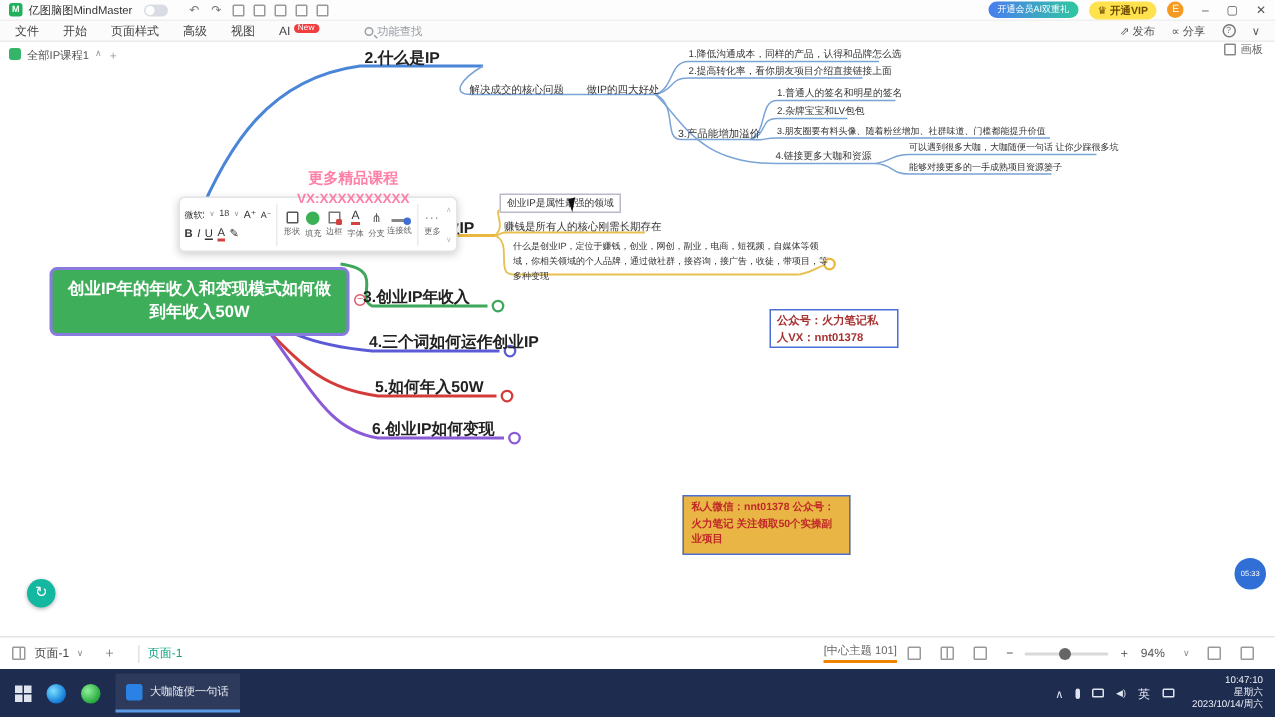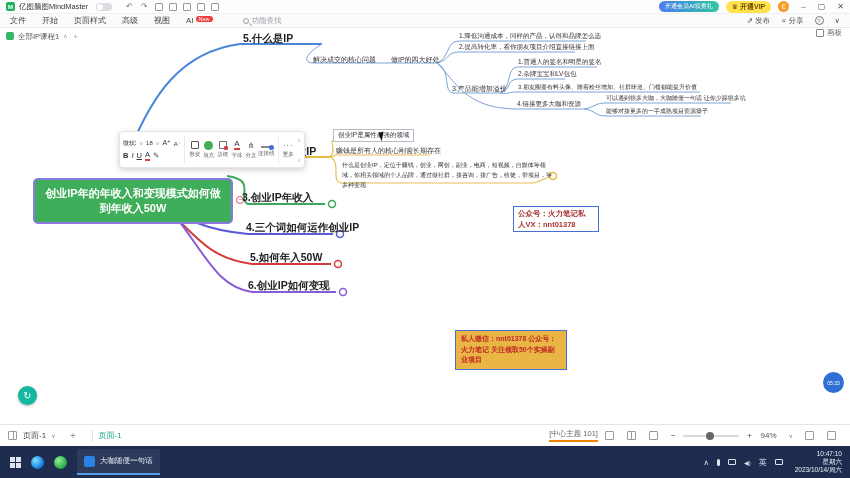--- a/index.html
+++ b/index.html
@@ -187,21 +187,21 @@
       <span style="color:#999;">＋</span>
     </div>
     <div class="board-btn">
       <span class="board-ico"></span>
       <span>画板</span>
     </div>
 
     <div class="central">创业IP年的年收入和变现模式如何做到年收入50W</div>
     <div class="collapse-minus">−</div>
 
-    <div class="node-label" style="left:243px;top:4px;">5.什么是IP</div>
+    <div class="node-label" style="left:243px;top:4px;">2.什么是IP</div>
     <div class="leaf" style="left:313px;top:27px;font-size:7px;">解决成交的核心问题</div>
     <div class="leaf" style="left:391px;top:27px;font-size:7px;">做IP的四大好处</div>
     <div class="leaf" style="left:459px;top:4px;">1.降低沟通成本，同样的产品，认得和品牌怎么选</div>
     <div class="leaf" style="left:459px;top:15px;">2.提高转化率，看你朋友项目介绍直接链接上面</div>
     <div class="leaf" style="left:452px;top:56px;font-size:7px;">3.产品能增加溢价</div>
     <div class="leaf" style="left:518px;top:30px;">1.普通人的签名和明星的签名</div>
     <div class="leaf" style="left:518px;top:42px;">2.杂牌宝宝和LV包包</div>
     <div class="leaf-sm" style="left:518px;top:55px;">3.朋友圈要有料头像、随着粉丝增加、社群味道、门槛都能提升价值</div>
     <div class="leaf" style="left:517px;top:72px;font-size:6.5px;">4.链接更多大咖和资源</div>
     <div class="leaf-sm" style="left:606px;top:66px;">可以遇到很多大咖，大咖随便一句话 让你少踩很多坑</div>
@@ -218,20 +218,22 @@
     </div>
 
     <div class="node-label" style="left:242px;top:163px;">3.创业IP年收入</div>
     <div class="node-label" style="left:246px;top:193px;">4.三个词如何运作创业IP</div>
     <div class="node-label" style="left:250px;top:223px;">5.如何年入50W</div>
     <div class="node-label" style="left:248px;top:251px;">6.创业IP如何变现</div>
 
     <div class="note-yellow">私人微信：nnt01378 公众号：火力笔记 关注领取50个实操副业项目</div>
 
     <div class="watermark">
+      <div class="wm1">更多精品课程</div>
+      <div class="wm4">VX:XXXXXXXXXX</div>
     </div>
 
     <div class="ftoolbar">
       <div class="ft-left">
         <div class="ft-r1">
           <span style="max-width:25px;overflow:hidden;white-space:nowrap;">微软雅黑</span>
           <span style="color:#999;font-size:5px;">∨</span>
           <span>18</span>
           <span style="color:#999;font-size:5px;">∨</span>
           <span style="font-size:7px;">A⁺</span>

